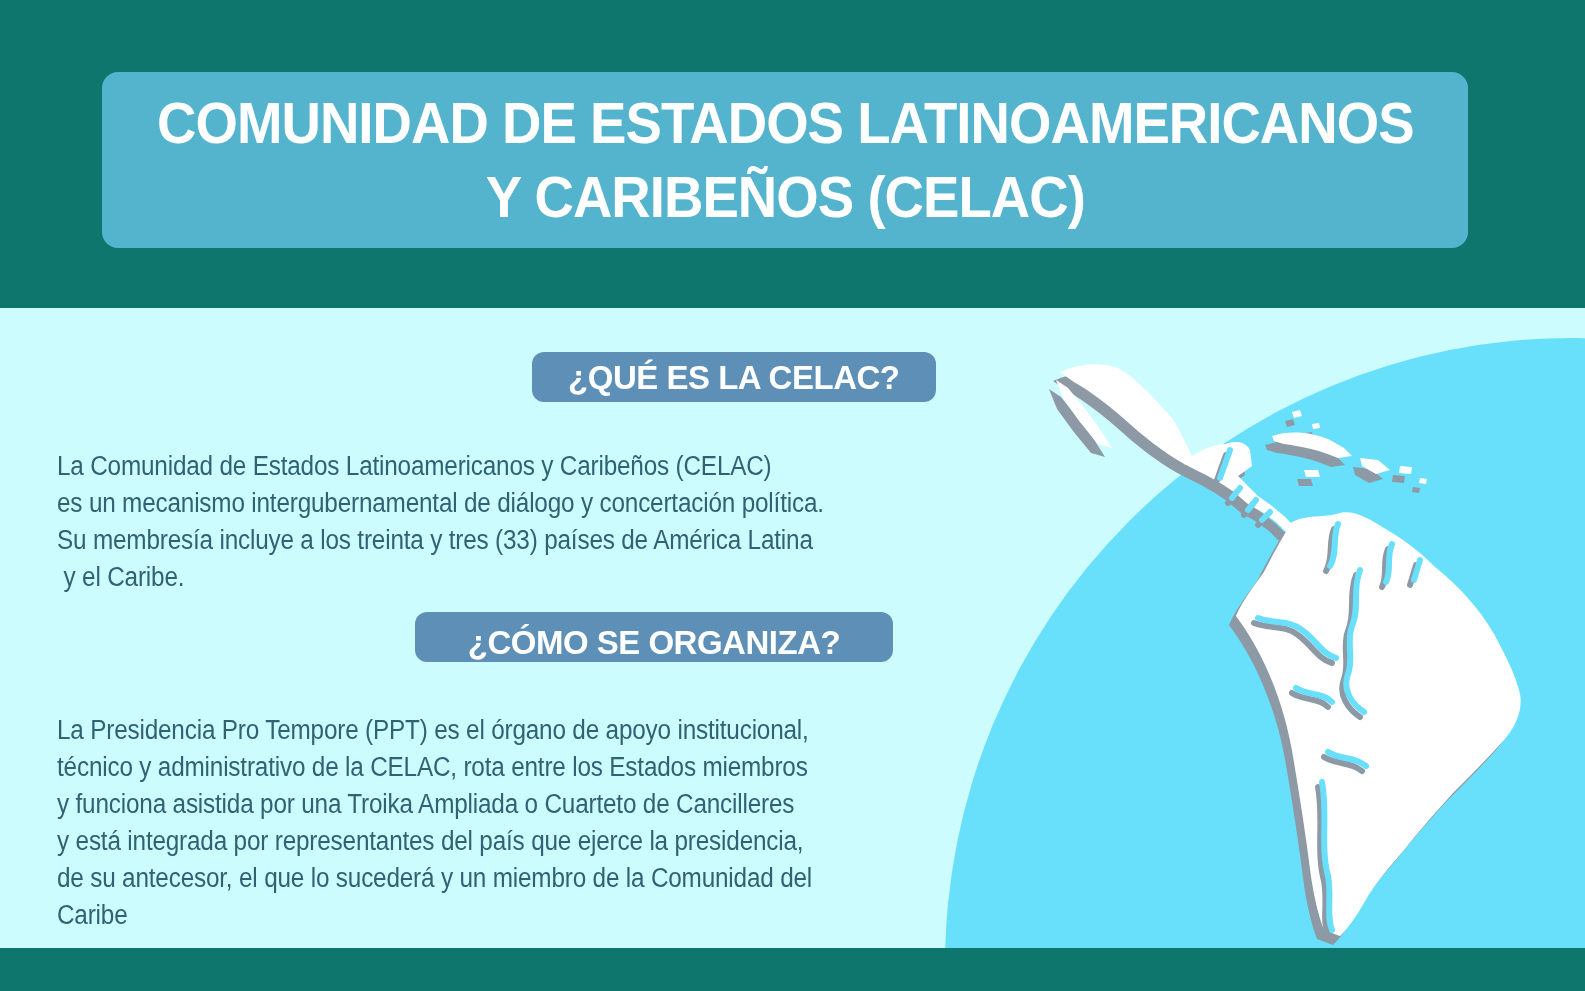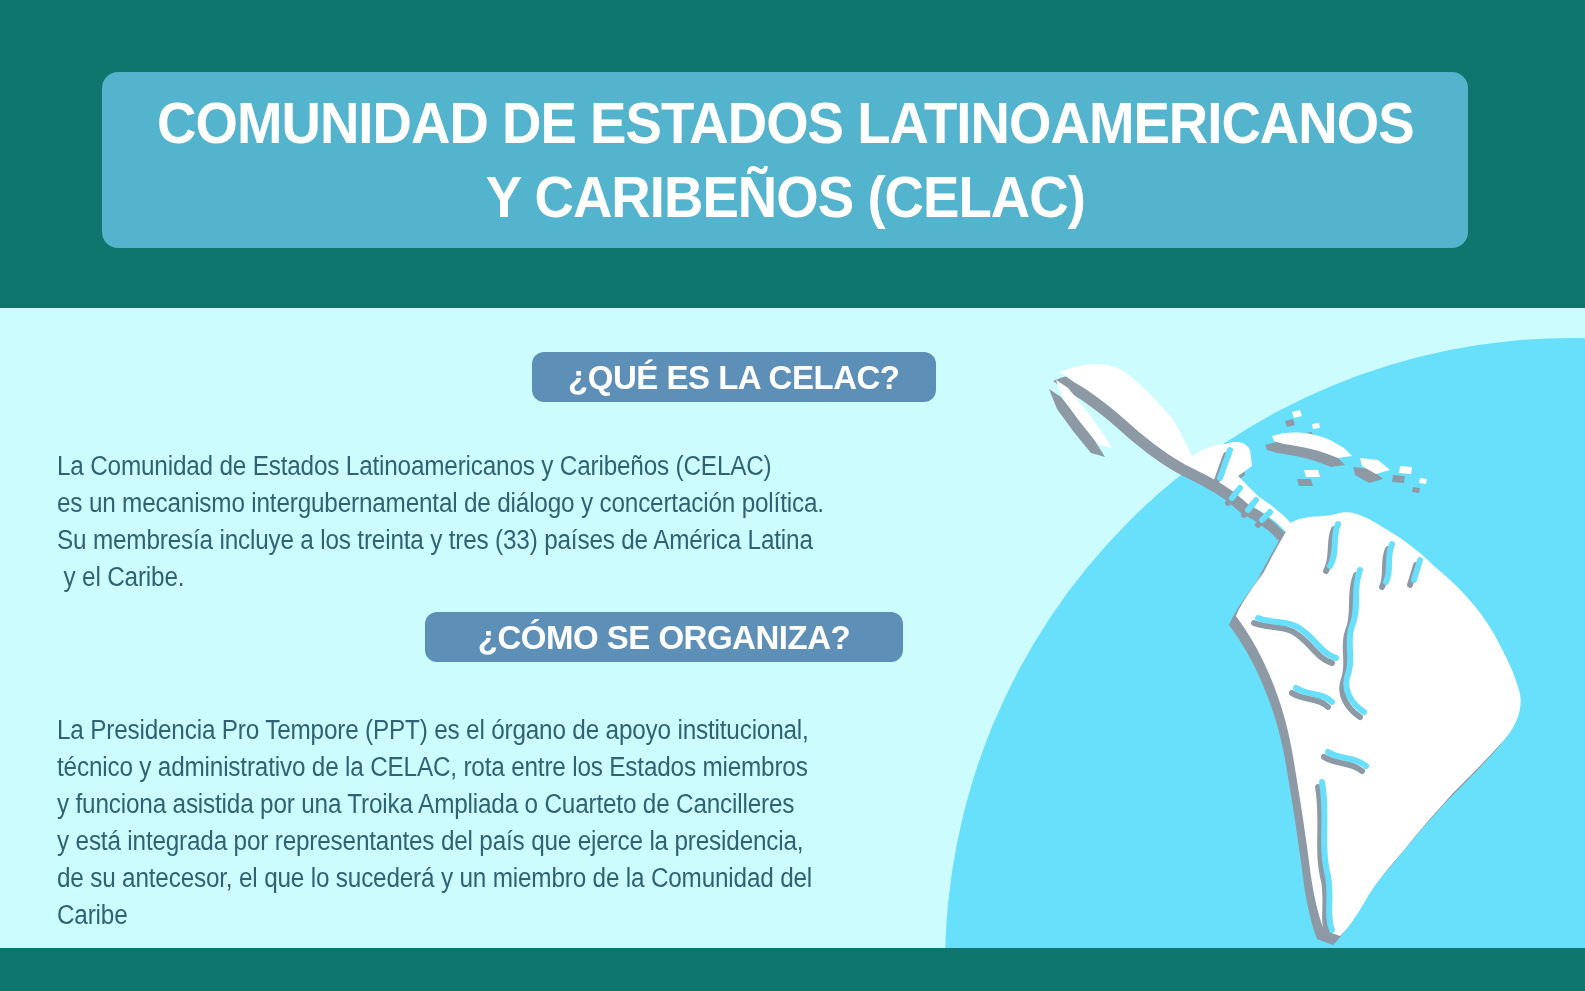--- a/index.html
+++ b/index.html
@@ -64,21 +64,21 @@
   }
   .badge-label {
     color: #ffffff;
     font-weight: bold;
     font-size: 34px;
     letter-spacing: -0.5px;
     white-space: nowrap;
     transform: scaleX(0.97);
   }
   .badge-what-is { left: 508px; top: 44px;  width: 404px; height: 50px; margin-left: 24px; }
-  .badge-organiza { left: 425px; top: 304px; width: 478px; height: 50px; }
+  .badge-organiza { left: 415px; top: 304px; width: 478px; height: 50px; align-items: flex-end; }
   .body-text {
     position: absolute;
     color: #2f6374;
     font-size: 27px;
     line-height: 37px;
     letter-spacing: -0.2px;
     white-space: pre-wrap;
     transform: scaleX(0.9);
     transform-origin: left top;
   }

